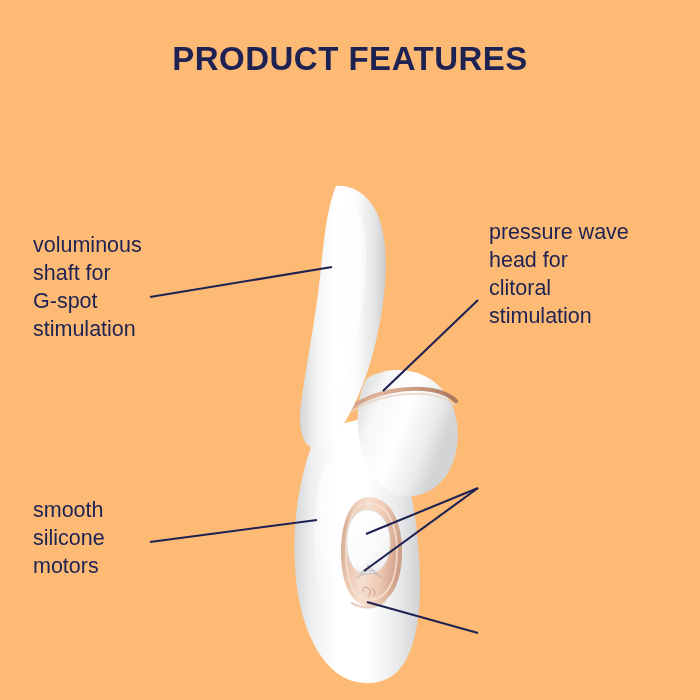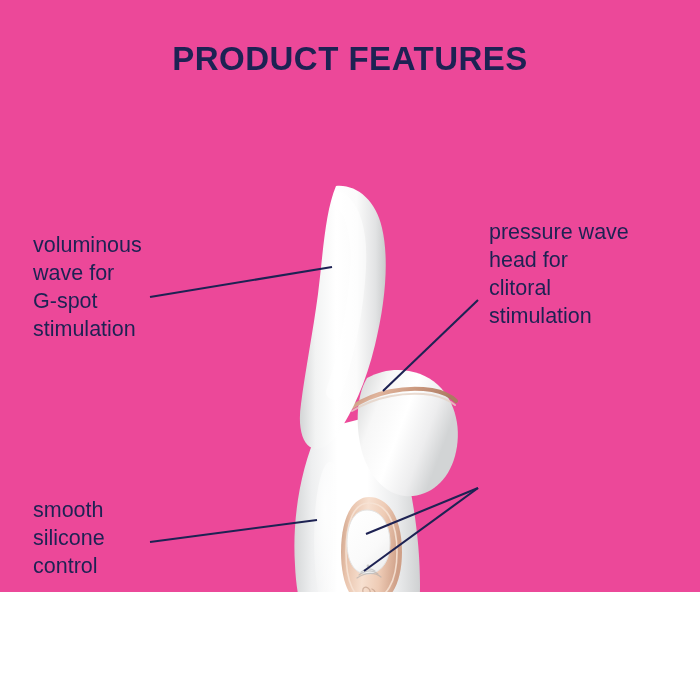--- a/index.html
+++ b/index.html
@@ -6,22 +6,22 @@
     margin: 0;
     padding: 0;
     background: #ffffff;
   }
   body {
     font-family: "Liberation Sans", sans-serif;
   }
   #page {
     position: relative;
     width: 700px;
-    height: 592px;
-    background: #ec4899;
+    height: 700px;
+    background: #fdba74;
     overflow: hidden;
   }
   #page-title {
     position: absolute;
     top: 40px;
     left: 0;
     width: 700px;
     text-align: center;
     font-size: 33px;
     font-weight: bold;
@@ -193,27 +193,27 @@
   <svg id="leaders" viewBox="0 0 700 700">
     <line x1="150" y1="297" x2="332" y2="267" stroke="#1d2253" stroke-width="2.1"></line>
     <line x1="150" y1="542" x2="317" y2="520" stroke="#1d2253" stroke-width="2.1"></line>
     <line x1="478" y1="300" x2="383" y2="391" stroke="#1d2253" stroke-width="2.1"></line>
     <line x1="478" y1="488" x2="366" y2="534" stroke="#1d2253" stroke-width="2.1"></line>
     <line x1="478" y1="488" x2="364" y2="571" stroke="#1d2253" stroke-width="2.1"></line>
     <line x1="478" y1="633" x2="367" y2="602" stroke="#1d2253" stroke-width="2.1"></line>
   </svg>
 
   <div id="cal-shaft" class="callout left">voluminous
-wave for
+shaft for
 G-spot
 stimulation</div>
 
   <div id="cal-smooth" class="callout left">smooth
 silicone
-control</div>
+motors</div>
 
   <div id="cal-head" class="callout right">pressure wave
 head for
 clitoral
 stimulation</div>
 
 
 
 </div>
 

